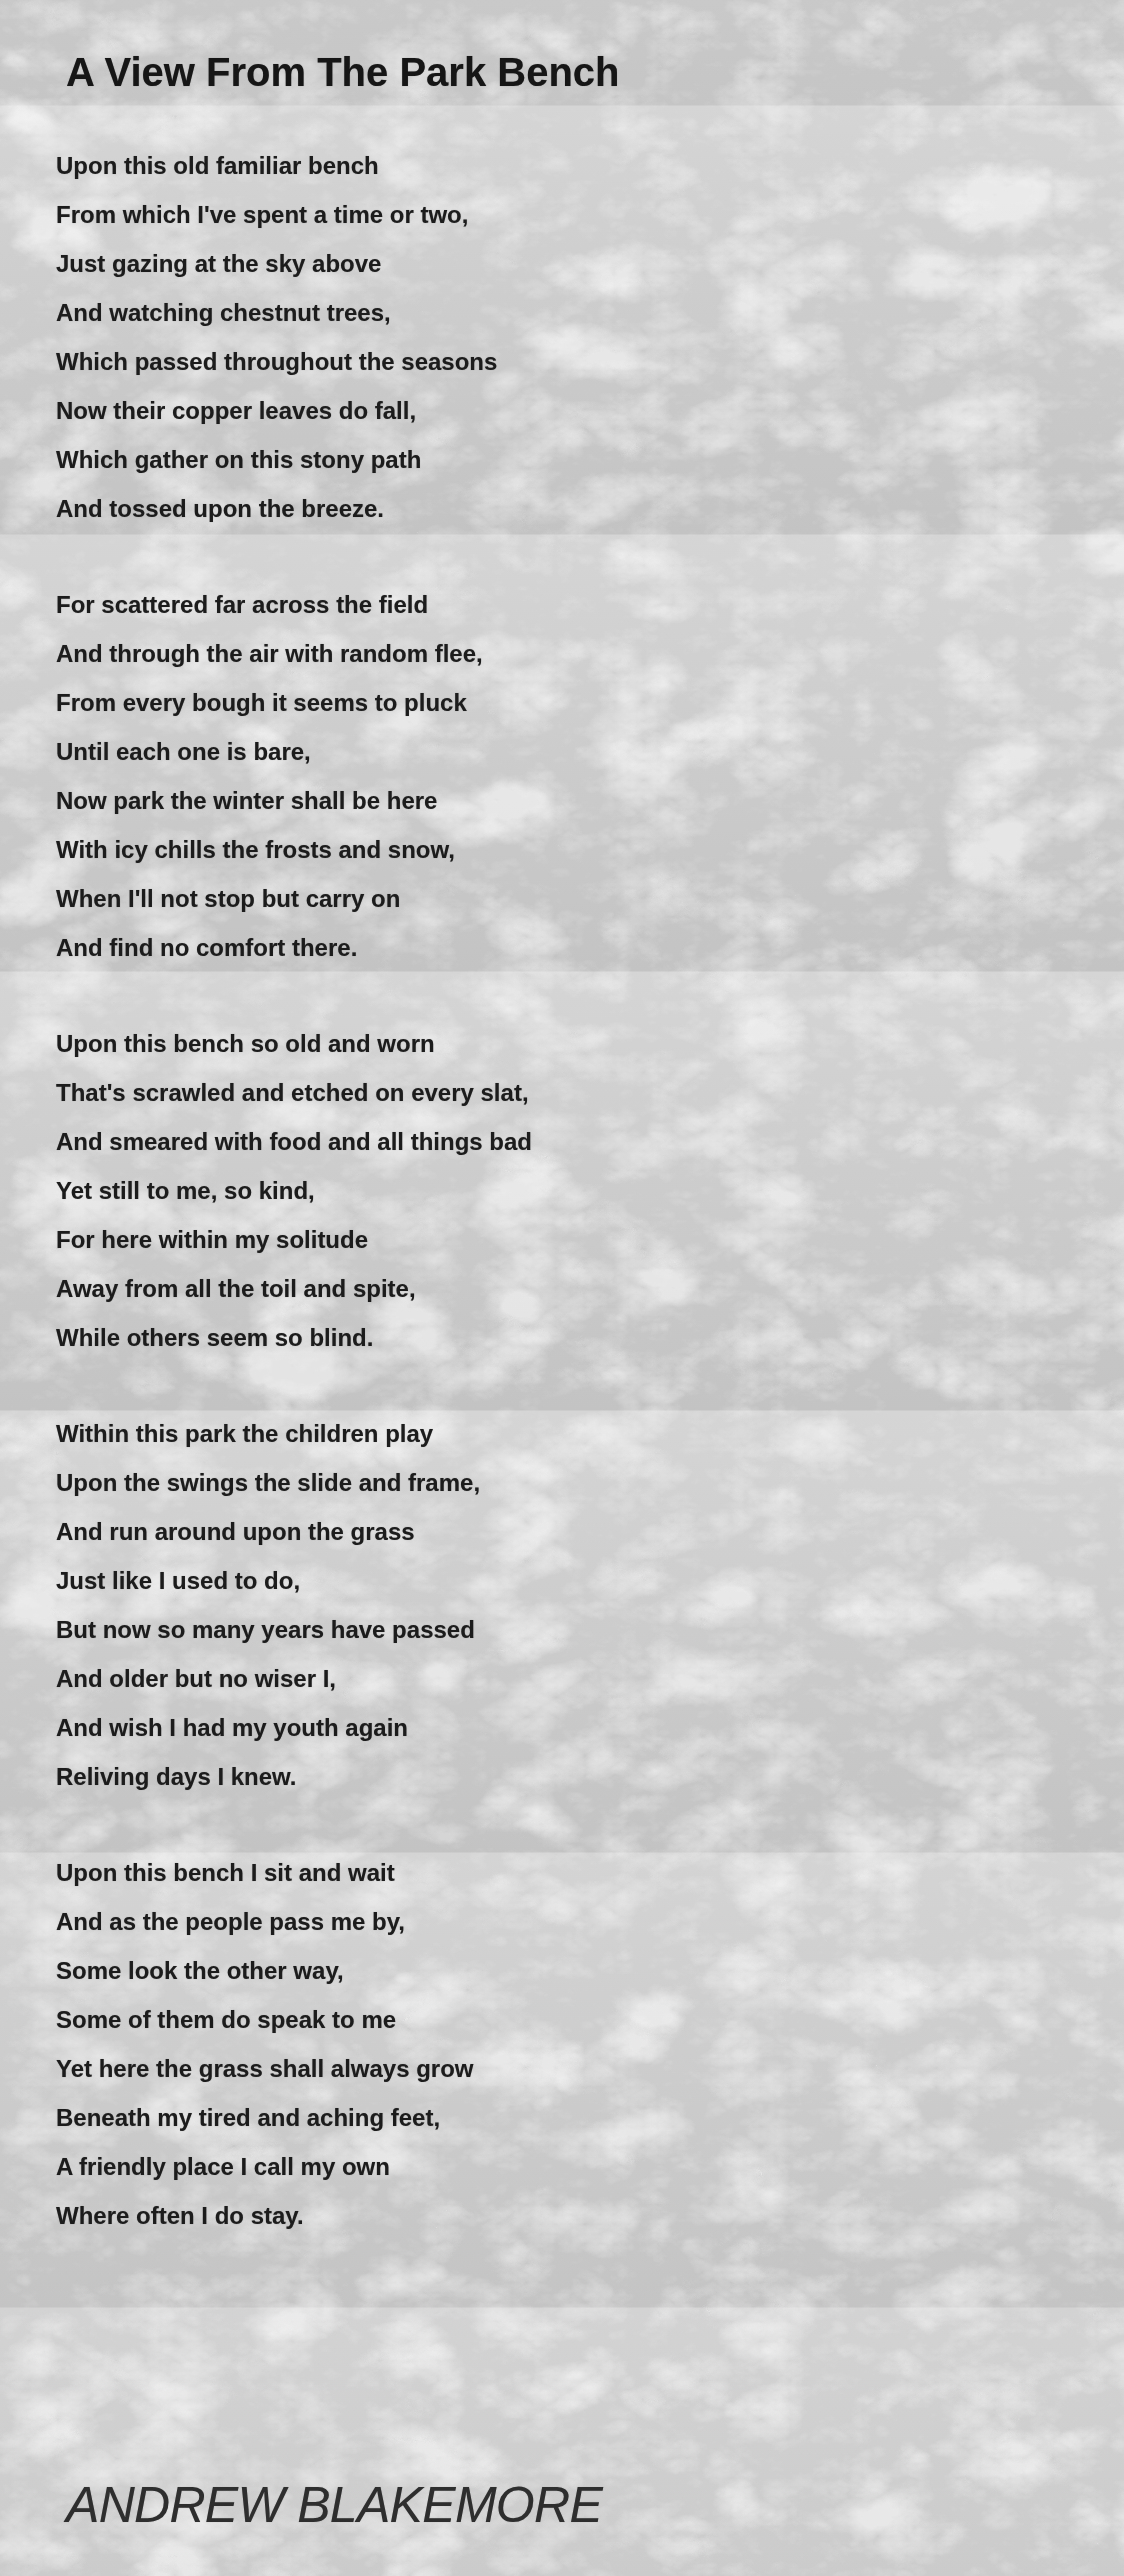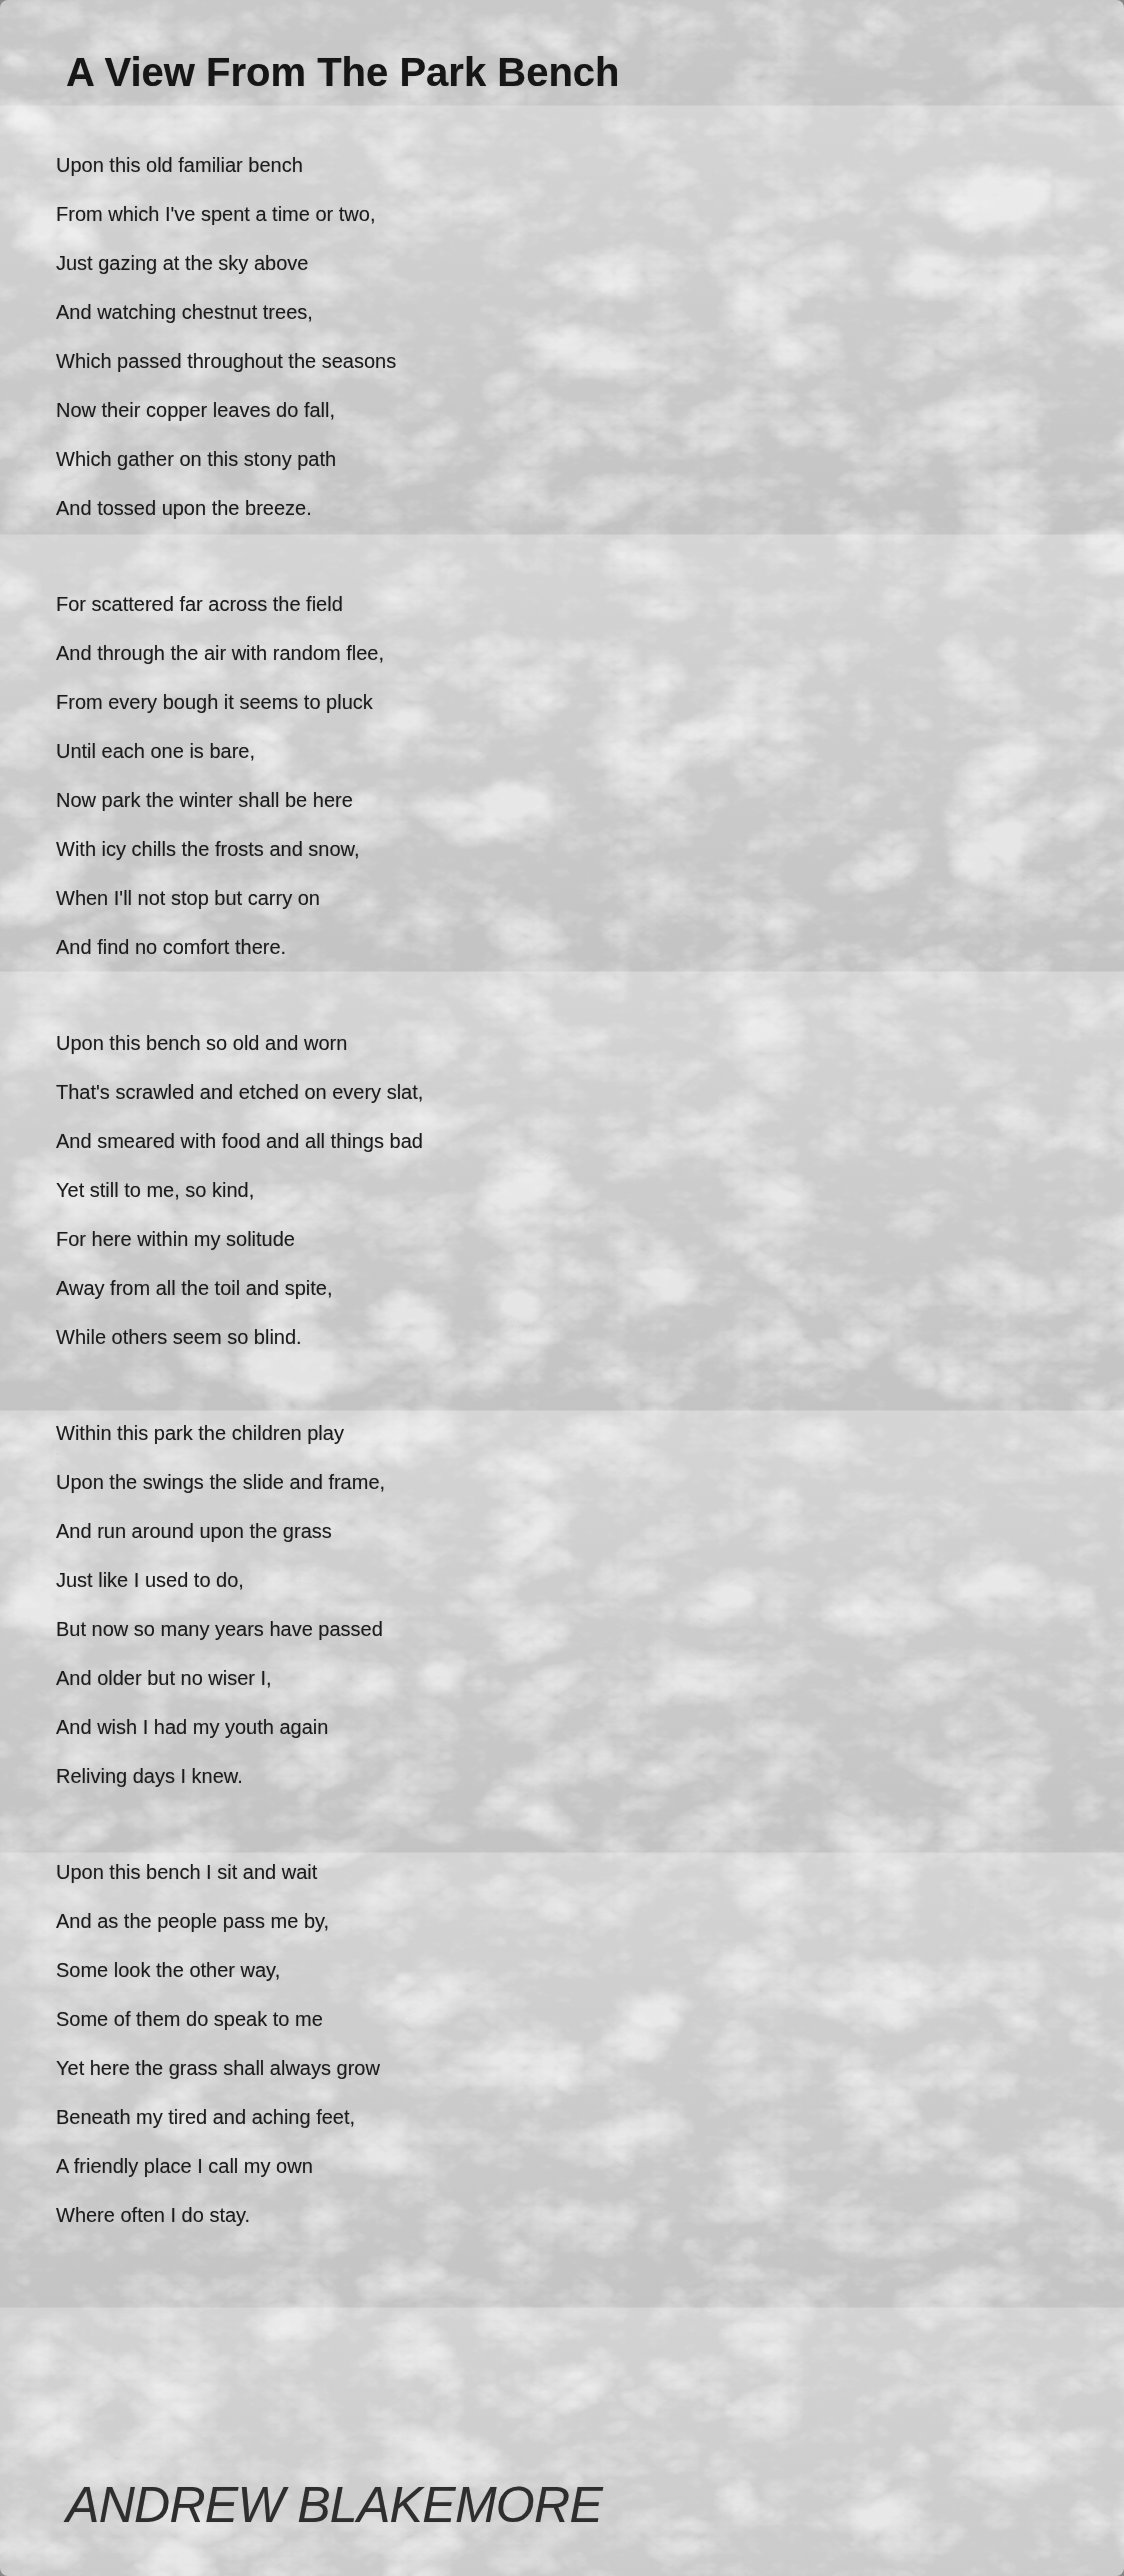--- a/index.html
+++ b/index.html
@@ -23,21 +23,20 @@
       #d5d5d5 535px,
       #c3c3c3 971px,
       #d5d5d5 972px,
       #c3c3c3 1410px,
       #d5d5d5 1411px,
       #c3c3c3 1852px,
       #d4d4d4 1853px,
       #c4c4c4 2307px,
       #d3d3d3 2308px,
       #cbcbcb 2576px);
-    border-radius: 8px;
   }
   .texture {
     position: absolute;
     left: 0;
     top: 0;
     width: 1124px;
     height: 2576px;
     pointer-events: none;
   }
   .poem-title {
@@ -54,23 +53,23 @@
   }
   .stanzas {
     position: absolute;
     left: 56px;
     top: 141px;
   }
   .stanza {
     margin: 0 0 47px 0;
   }
   .line {
-    font-size: 20px;
+    font-size: 24px;
     line-height: 49px;
-    font-weight: normal;
+    font-weight: bold;
     color: #1c1c1c;
     text-shadow: 0 0 0.9px rgba(25,25,25,0.35);
     white-space: nowrap;
   }
   .poem-author {
     position: absolute;
     left: 66px;
     top: 2482px;
     font-size: 50px;
     line-height: 47px;

